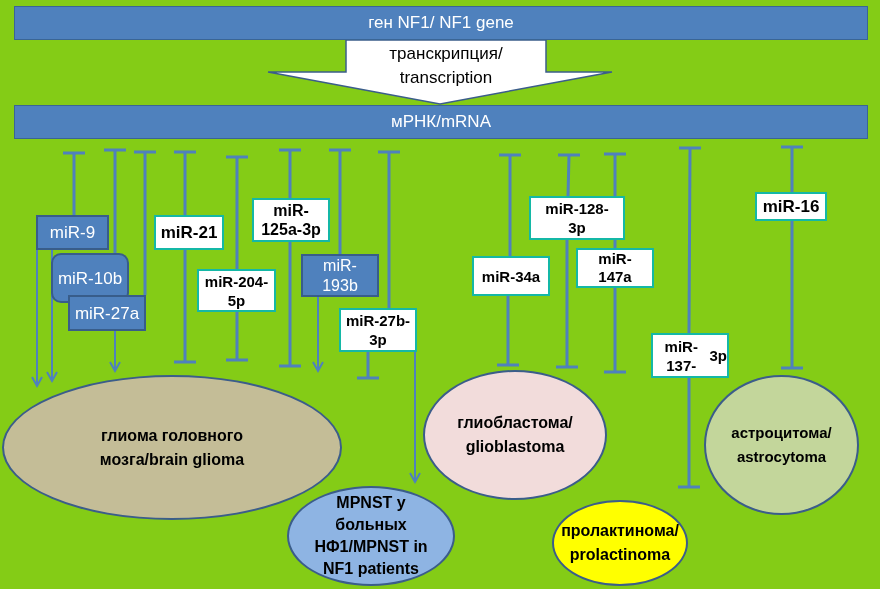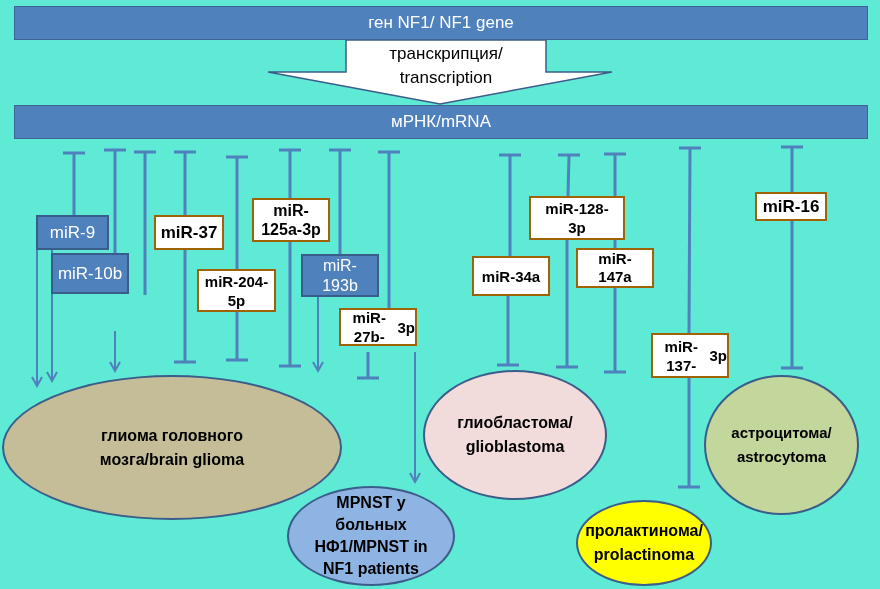--- a/index.html
+++ b/index.html
@@ -1,19 +1,19 @@
 <!DOCTYPE html>
 <html><head>
 <meta charset="utf-8">
 <style>
   html,body{margin:0;padding:0;background:#fff;}
-  #stage{position:relative;width:880px;height:589px;overflow:hidden;background:#5eead4;font-family:"Liberation Sans",sans-serif;}
+  #stage{position:relative;width:880px;height:589px;overflow:hidden;background:#84cc16;font-family:"Liberation Sans",sans-serif;}
   svg#lines{position:absolute;left:0;top:0;width:880px;height:589px;}
   .bar{position:absolute;background:#4f81bd;border:1px solid #3a6595;color:#fff;font-size:17px;text-align:center;box-sizing:border-box;}
-  .box{position:absolute;box-sizing:border-box;border:2px solid #a16207;text-align:center;font-size:15px;line-height:19px;display:flex;align-items:center;justify-content:center;}
+  .box{position:absolute;box-sizing:border-box;border:2px solid #14b8a6;text-align:center;font-size:15px;line-height:19px;display:flex;align-items:center;justify-content:center;}
   .box.white{background:#fff;color:#000;font-weight:bold;}
   .box.blue{background:#4f81bd;color:#fff;font-weight:normal;font-size:17px;border-color:#385d8a;}
   .ell{position:absolute;box-sizing:border-box;border:2px solid #3b5d8a;border-radius:50%;display:flex;align-items:center;justify-content:center;text-align:center;font-weight:bold;font-size:16px;line-height:24px;color:#000;}
   .ell span{display:block;}
   .arrowtxt{position:absolute;text-align:center;font-size:17px;line-height:24px;color:#000;}
 </style>
 </head>
 <body>
 
 <div id="stage">
@@ -80,39 +80,42 @@
   <div class="bar" style="left:14px;top:6px;width:854px;height:34px;line-height:32px;">ген NF1/ NF1 gene</div>
   <div class="arrowtxt" style="left:346px;top:42px;width:200px;">
     <div>транскрипция/</div>
     <div>transcription</div>
   </div>
   <div class="bar" style="left:14px;top:105px;width:854px;height:34px;line-height:32px;">мРНК/mRNA</div>
 
   <div class="box blue" style="left:36px;top:215px;width:73px;height:35px;">
       <span>miR-9</span>
     </div>
-  <div class="box blue" style="left:51px;top:253px;width:78px;height:41px;">
+  <div class="box blue" style="left:51px;top:253px;width:78px;height:50px;border-radius:10px;">
       <span>miR-10b</span>
     </div>
+  <div class="box blue" style="left:68px;top:295px;width:78px;height:36px;">
+      <span>miR-27a</span>
+    </div>
   <div class="box white" style="left:154px;top:215px;width:70px;height:35px;font-size:17px;">
-      <span>miR-37</span>
+      <span>miR-21</span>
     </div>
   <div class="box white" style="left:197px;top:269px;width:79px;height:43px;flex-direction:column;">
       <span>miR-204-</span>
       <span>5p</span>
     </div>
   <div class="box white" style="left:252px;top:198px;width:78px;height:44px;flex-direction:column;font-size:16px;">
       <span>miR-</span>
       <span>125a-3p</span>
     </div>
   <div class="box blue" style="left:301px;top:254px;width:78px;height:43px;flex-direction:column;font-size:16px;line-height:20px;">
       <span>miR-</span>
       <span>193b</span>
     </div>
-  <div class="box white" style="left:339px;top:308px;width:78px;height:38px;flex-direction:row;">
+  <div class="box white" style="left:339px;top:308px;width:78px;height:44px;flex-direction:column;">
       <span>miR-27b-</span>
       <span>3p</span>
     </div>
   <div class="box white" style="left:472px;top:256px;width:78px;height:40px;">
       <span>miR-34a</span>
     </div>
   <div class="box white" style="left:529px;top:196px;width:96px;height:44px;flex-direction:column;">
       <span>miR-128-</span>
       <span>3p</span>
     </div>
@@ -147,19 +150,19 @@
       </div>
   </div>
   <div class="ell" style="left:287px;top:486px;width:168px;height:100px;background:#8eb4e3;line-height:22px;">
     <div style="">
         <span>MPNST у</span>
         <span>больных</span>
         <span>НФ1/MPNST in</span>
         <span>NF1 patients</span>
       </div>
   </div>
-  <div class="ell" style="left:576px;top:500px;width:136px;height:86px;background:#ffff00;">
+  <div class="ell" style="left:552px;top:500px;width:136px;height:86px;background:#ffff00;">
     <div>
         <span>пролактинома/</span>
         <span>prolactinoma</span>
       </div>
   </div>
 </div>
 
 </body></html>

